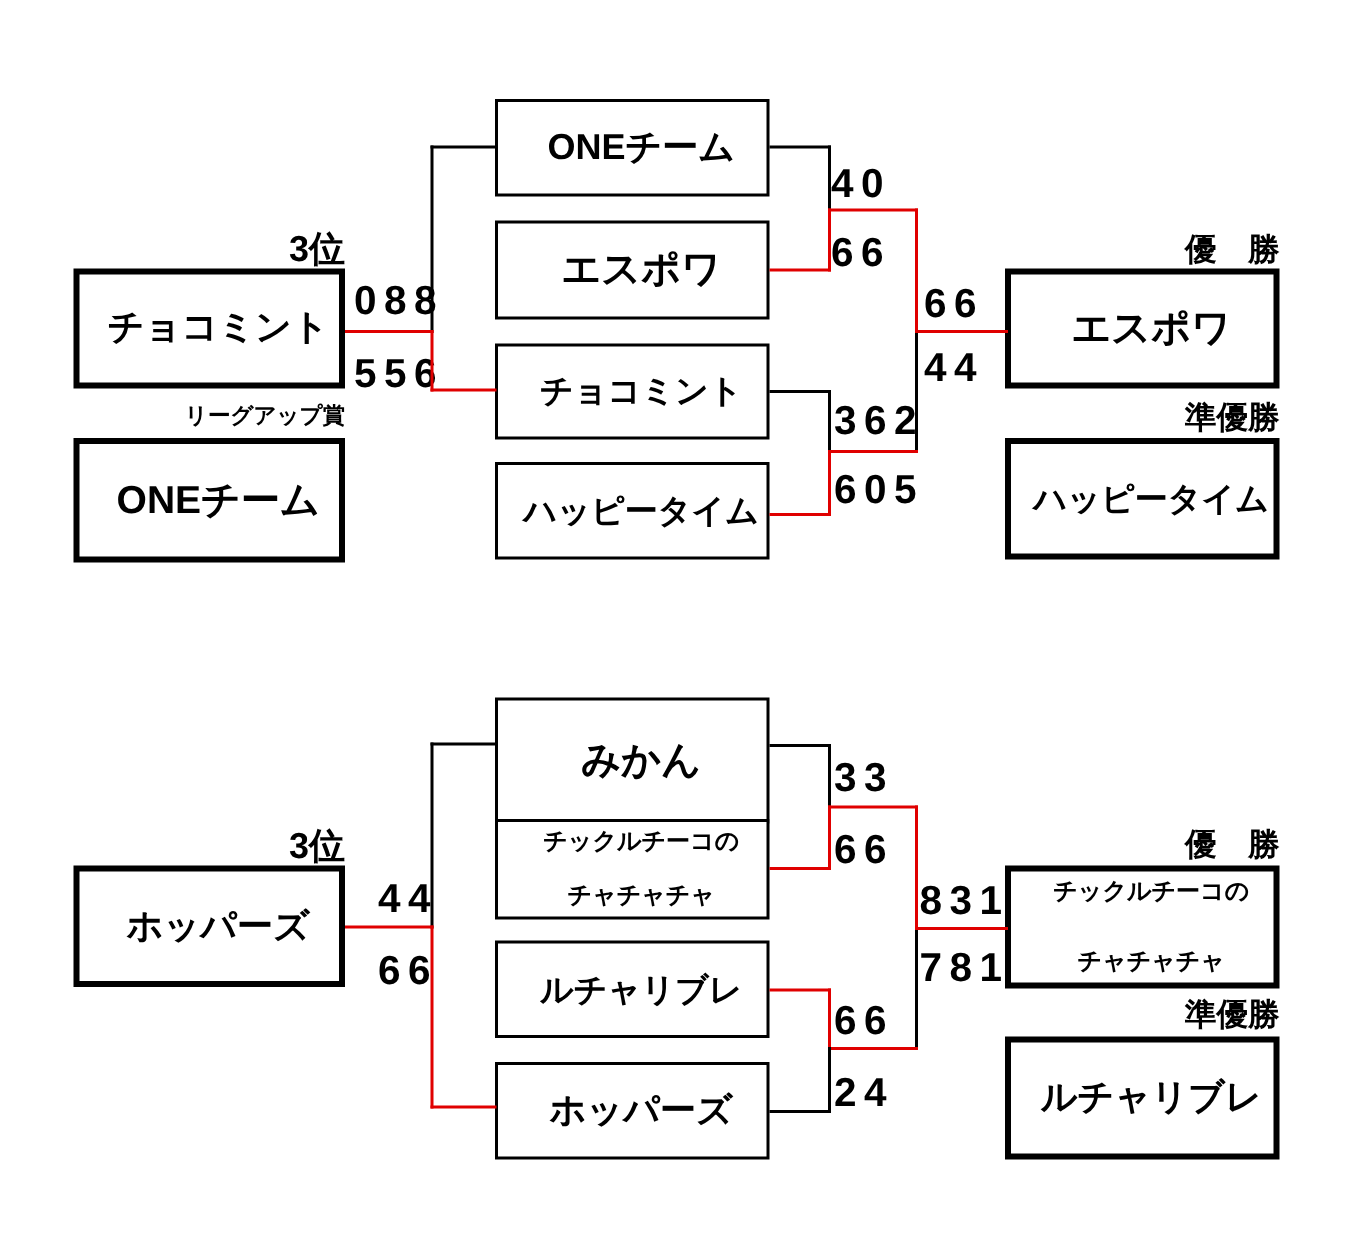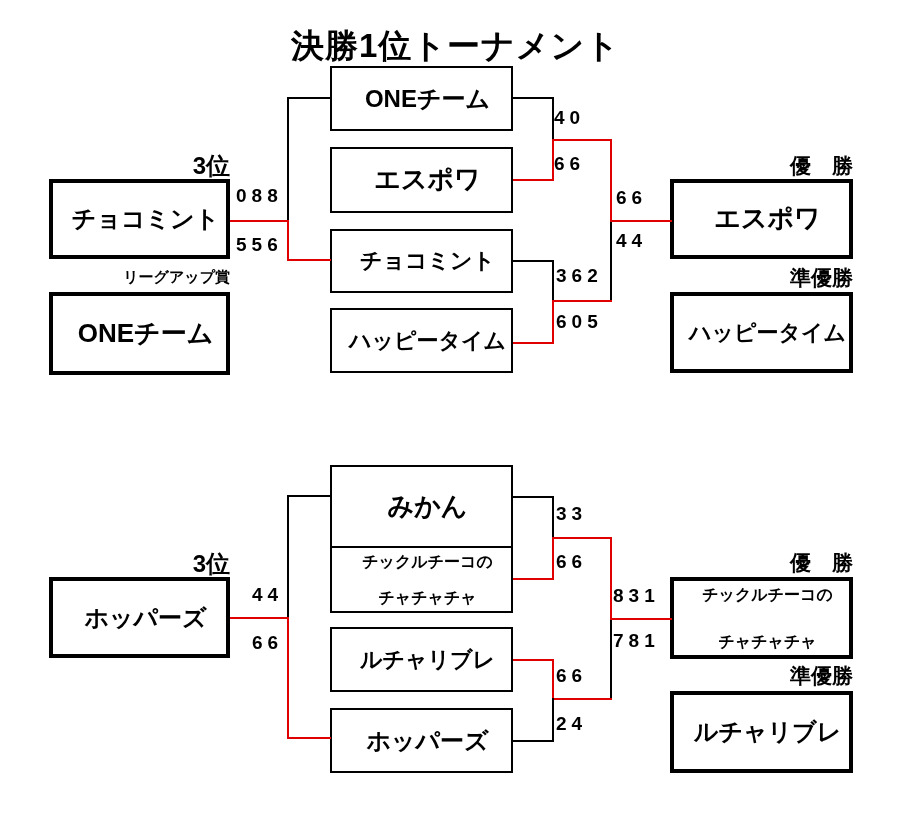--- a/index.html
+++ b/index.html
@@ -21,40 +21,39 @@
     background:#fff;
     display:flex;flex-direction:column;align-items:center;justify-content:center;
     text-align:center;font-weight:bold;line-height:1.15;padding-left:12px;
   }
   .thin{border:2px solid #000;}
   .thick{border:4px solid #000;}
   .lbl{
     position:absolute;text-align:right;font-weight:bold;
   }
   .score{
-    position:absolute;font-weight:bold;font-size:19px;letter-spacing:5px;
+    position:absolute;font-weight:bold;font-size:27px;letter-spacing:5px;
     white-space:nowrap;
     text-align:right;
   }
   .line{position:absolute;}
   .lk{background:#000000;}
   .lr{background:#e00000;}
   .fs26{font-size:26px;}
   .fs24{font-size:24px;}
   .fs22{font-size:22px;}
   .fs21{font-size:21px;}
   .fs16{font-size:16px;line-height:1.7;justify-content:space-between;}
   .fs15{font-size:15px;}
 </style>
 </head>
 <body>
 
 <div id="canvas">
 
-  <div class="title" style="top:24px;">決勝1位トーナメント</div>
 
   <div class="lbl fs24" style="left:49px;top:150px;width:181px;">3位</div>
   <div class="box thick fs24" style="left:49px;top:179px;width:181px;height:80px;">
     <span>チョコミント</span>
   </div>
   <div class="lbl fs15" style="left:49px;top:268px;width:181px;">リーグアップ賞</div>
   <div class="box thick fs26" style="left:49px;top:292px;width:181px;height:83px;">
     <span>ONEチーム</span>
   </div>
 

